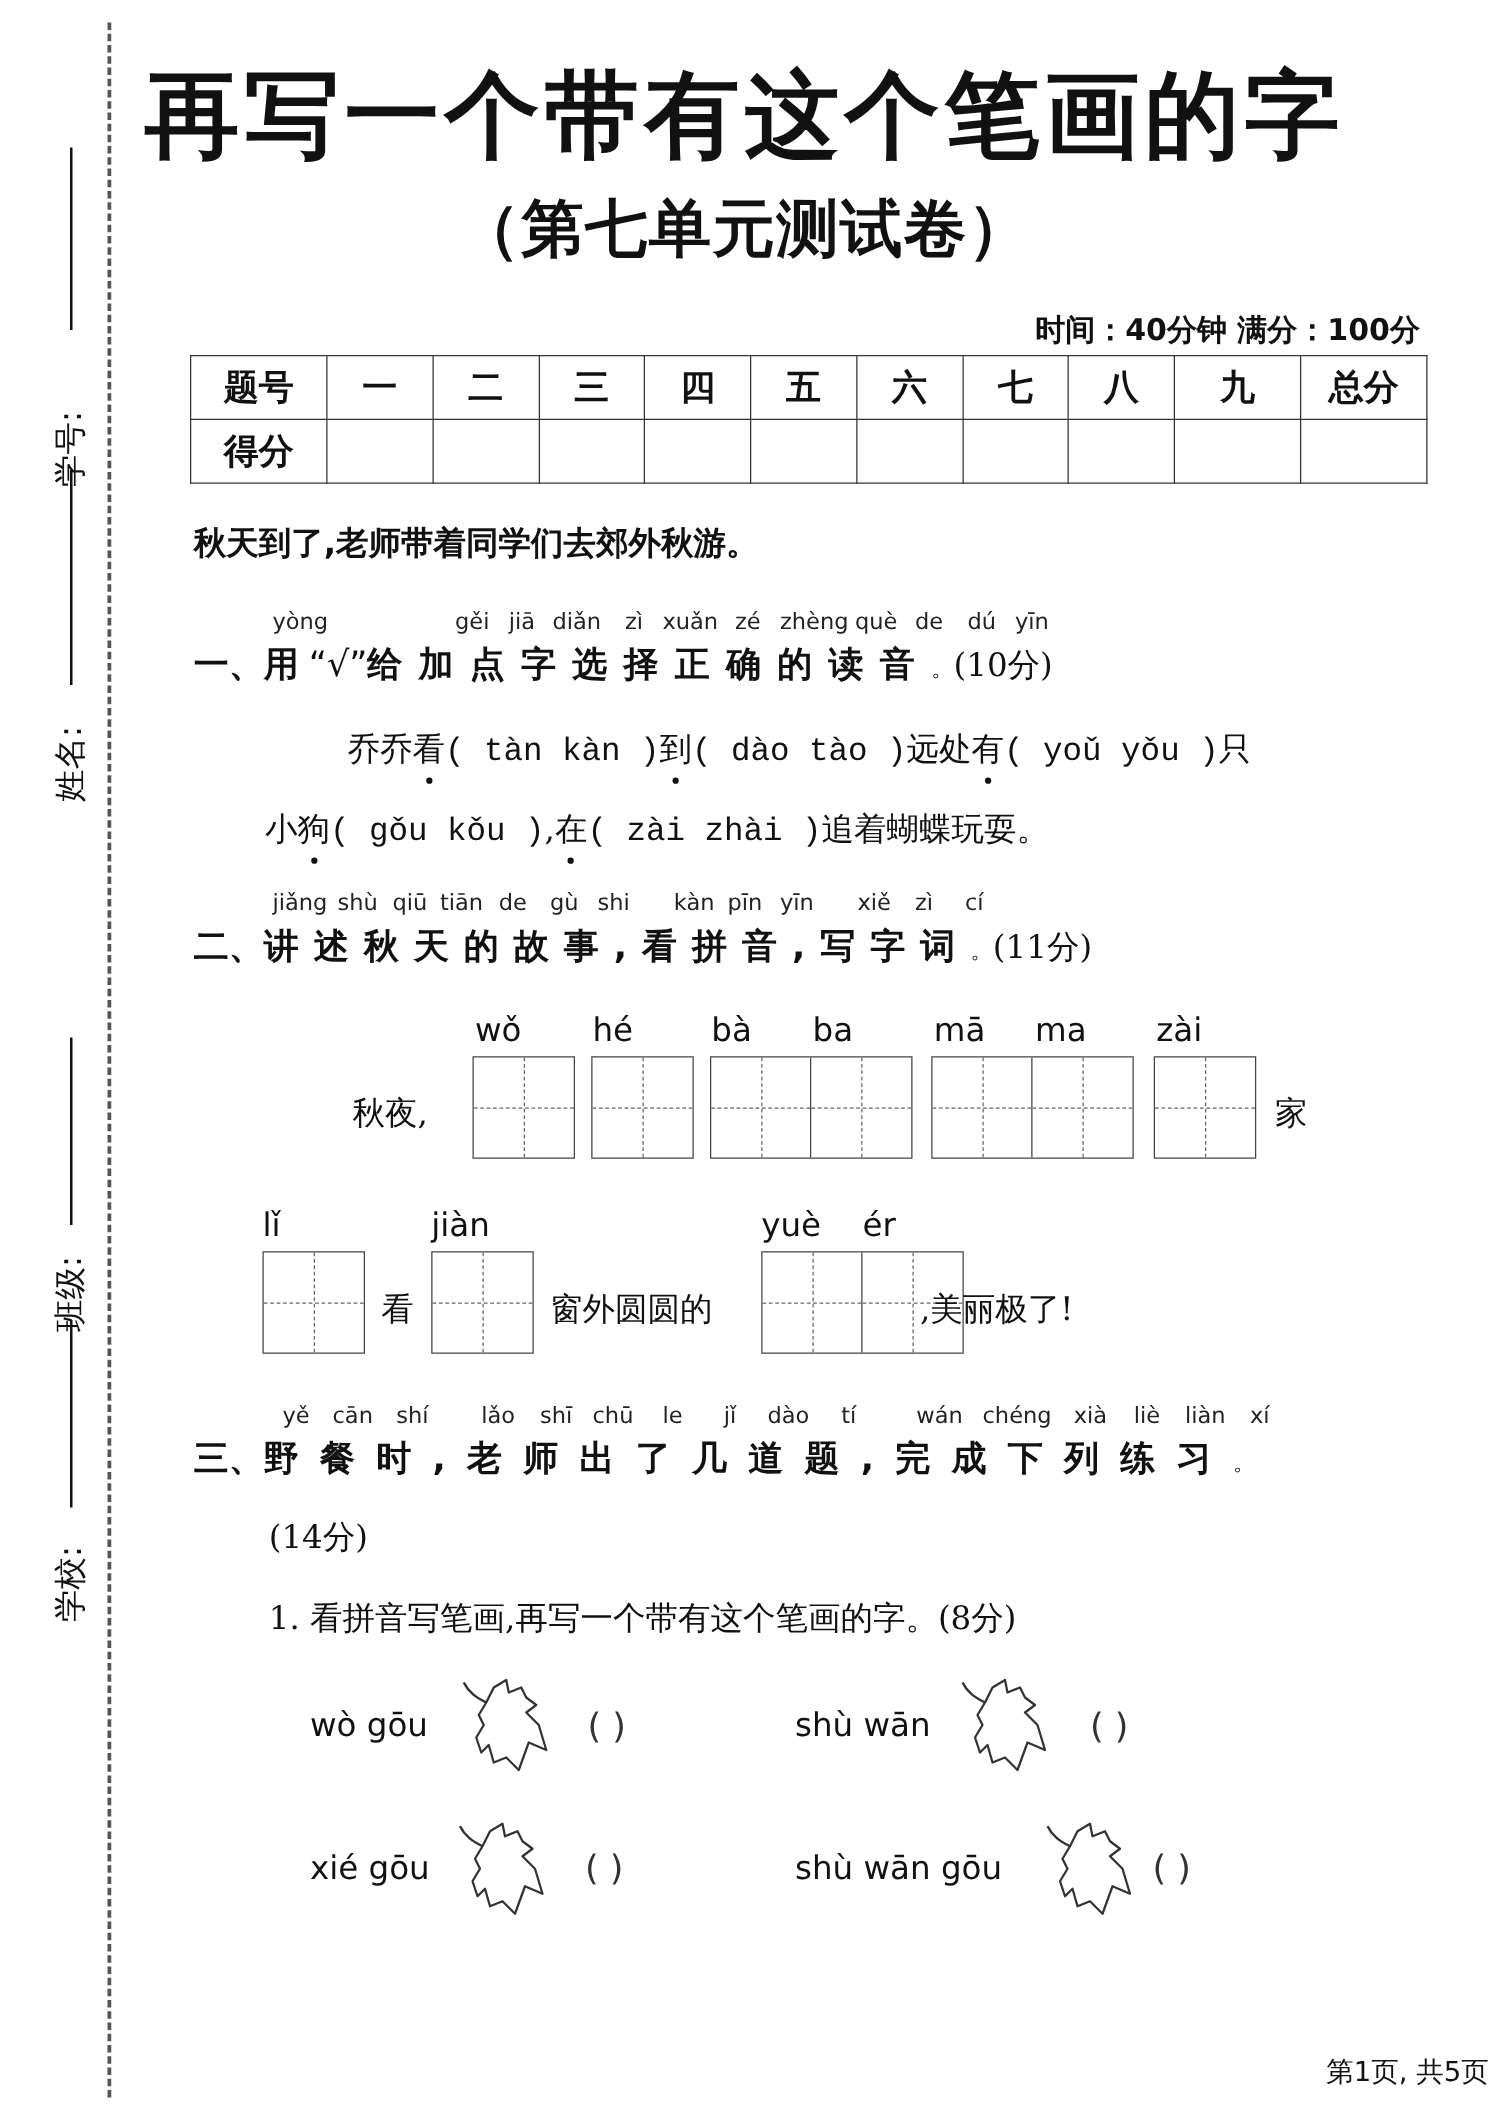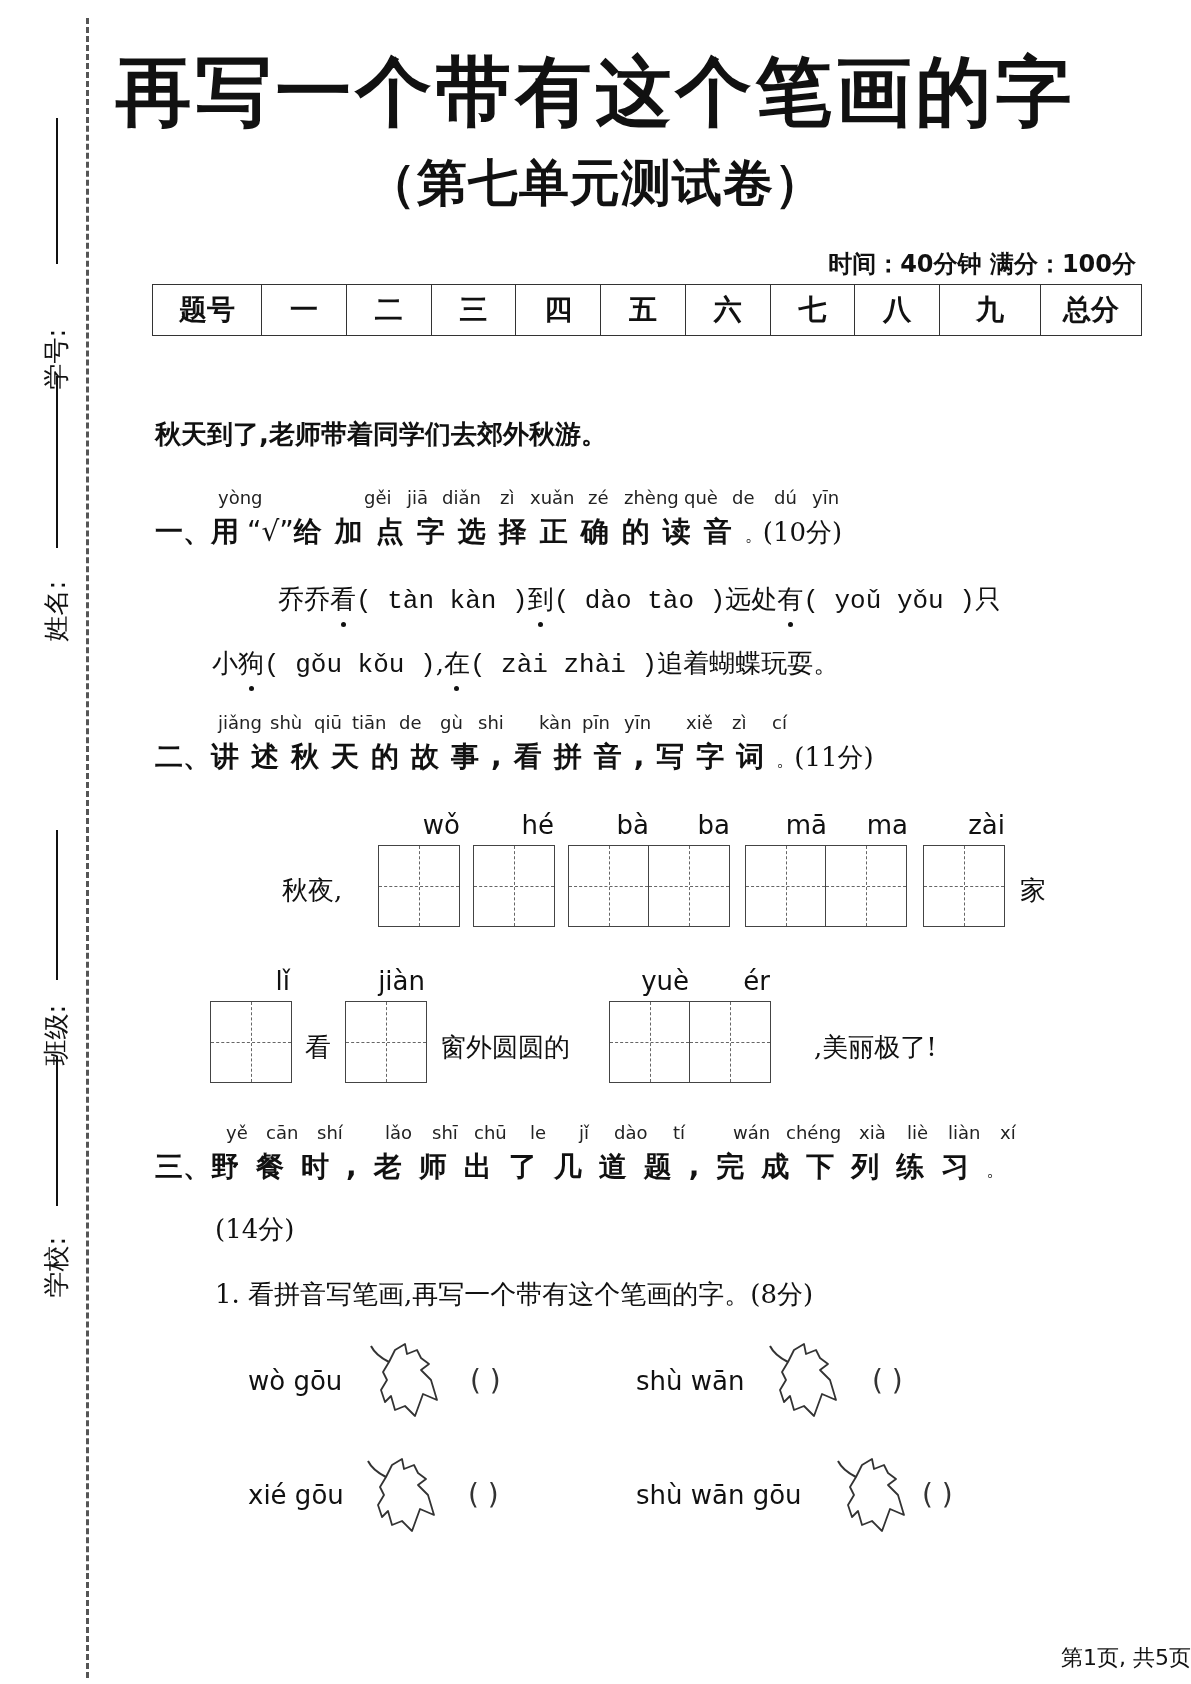--- a/index.html
+++ b/index.html
@@ -28,21 +28,21 @@
   .dotted-char { position:relative; display:inline-block; }
   .dotted-char::after { content:""; position:absolute; left:50%; bottom:-10px; width:5px; height:5px; margin-left:-2.5px; background:#111; border-radius:50%; }
   .sans { font-family:Liberation Mono, monospace; }
 
   
   .box-group { position:absolute; display:flex; border:1.5px solid #444; }
   .box { width:80px; height:80px; position:relative; border-right:1.5px solid #444; box-sizing:border-box; }
   .box:last-child { border-right:none; }
   .box::before { content:""; position:absolute; left:0; right:0; top:50%; border-top:1.5px dashed #666; }
   .box::after { content:""; position:absolute; top:0; bottom:0; left:50%; border-left:1.5px dashed #666; }
-  .box-pinyin { position:absolute; font-size:26px; font-family:"DejaVu Sans", sans-serif; text-align:right; }
+  .box-pinyin { position:absolute; font-size:26px; font-family:"DejaVu Sans", sans-serif; text-align:left; }
 
   .stroke-label { position:absolute; font-size:26px; font-family:"DejaVu Sans", sans-serif; }
   .leaf { position:absolute; width:80px; height:80px; }
   .paren { position:absolute; font-size:28px; font-family:"DejaVu Sans", sans-serif; color:#333; }
 
   .footer { position:absolute; left:0; width:1191px; text-align:right; top:1643px; font-size:22px; }
 </style>
 </head>
 <body>
 
@@ -72,20 +72,33 @@
     <td>二</td>
     <td>三</td>
     <td>四</td>
     <td>五</td>
     <td>六</td>
     <td>七</td>
     <td>八</td>
     <td style="width:100px;">九</td>
     <td style="width:100px;">总分</td>
   </tr>
+  <tr>
+    <td>得分</td>
+    <td></td>
+    <td></td>
+    <td></td>
+    <td></td>
+    <td></td>
+    <td></td>
+    <td></td>
+    <td></td>
+    <td></td>
+    <td></td>
+  </tr>
 </tbody>
   </table>
 
 <div class="intro">秋天到了,老师带着同学们去郊外秋游。</div>
 
 <div class="pinyin-row" style="left:0;top:487px;width:1191px;height:22px;">
   <span style="left:218px">yòng</span>
   <span style="left:364px">gěi</span>
   <span style="left:407px">jiā</span>
   <span style="left:442px">diǎn</span>
@@ -167,21 +180,21 @@
   </div>
 <div class="line-text" style="left:305px;top:1030px;">看</div>
 <div class="box-group" style="left:345px;top:1001px;">
     <div class="box"></div>
   </div>
 <div class="line-text" style="left:440px;top:1030px;">窗外圆圆的</div>
 <div class="box-group" style="left:609px;top:1001px;">
     <div class="box"></div>
     <div class="box"></div>
   </div>
-<div class="line-text" style="left:814px;top:1030px;">,美丽极了!</div>
+<div class="line-text" style="left:736px;top:1030px;">,美丽极了!</div>
 
 <div class="pinyin-row" style="left:0;top:1122px;width:1191px;height:22px;">
   <span style="left:226px">yě</span>
   <span style="left:266px">cān</span>
   <span style="left:317px">shí</span>
   <span style="left:385px">lǎo</span>
   <span style="left:432px">shī</span>
   <span style="left:474px">chū</span>
   <span style="left:530px">le</span>
   <span style="left:579px">jǐ</span>

